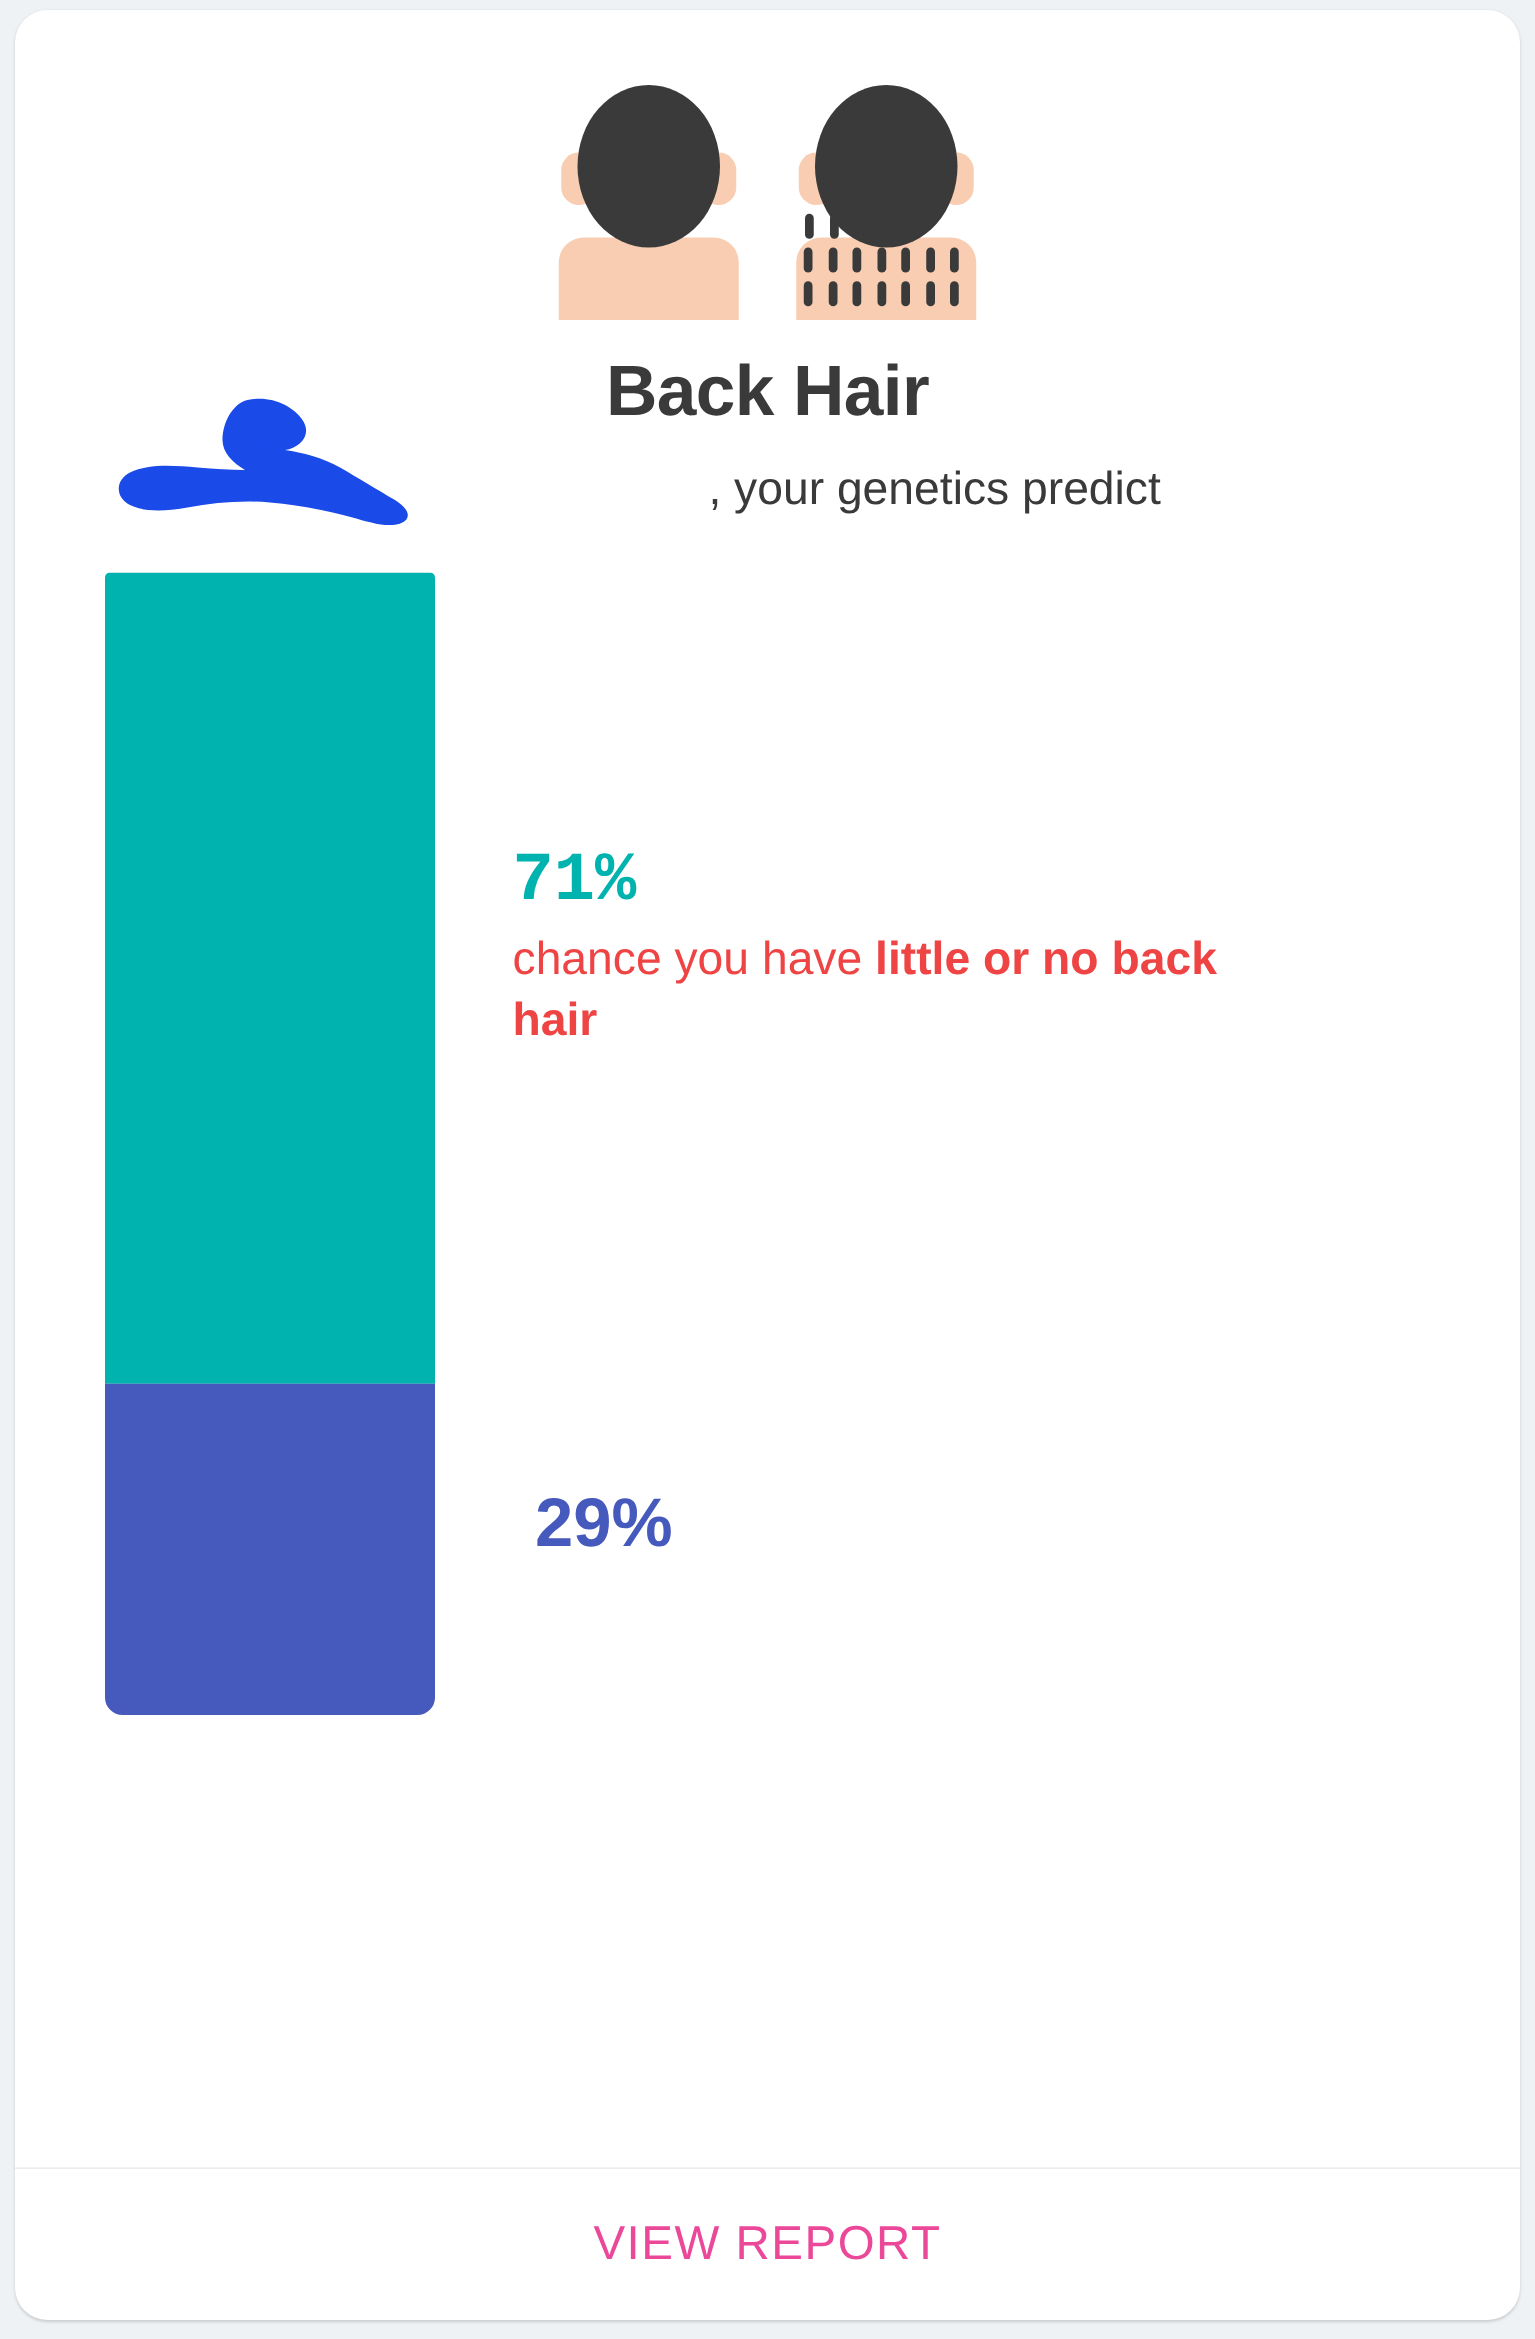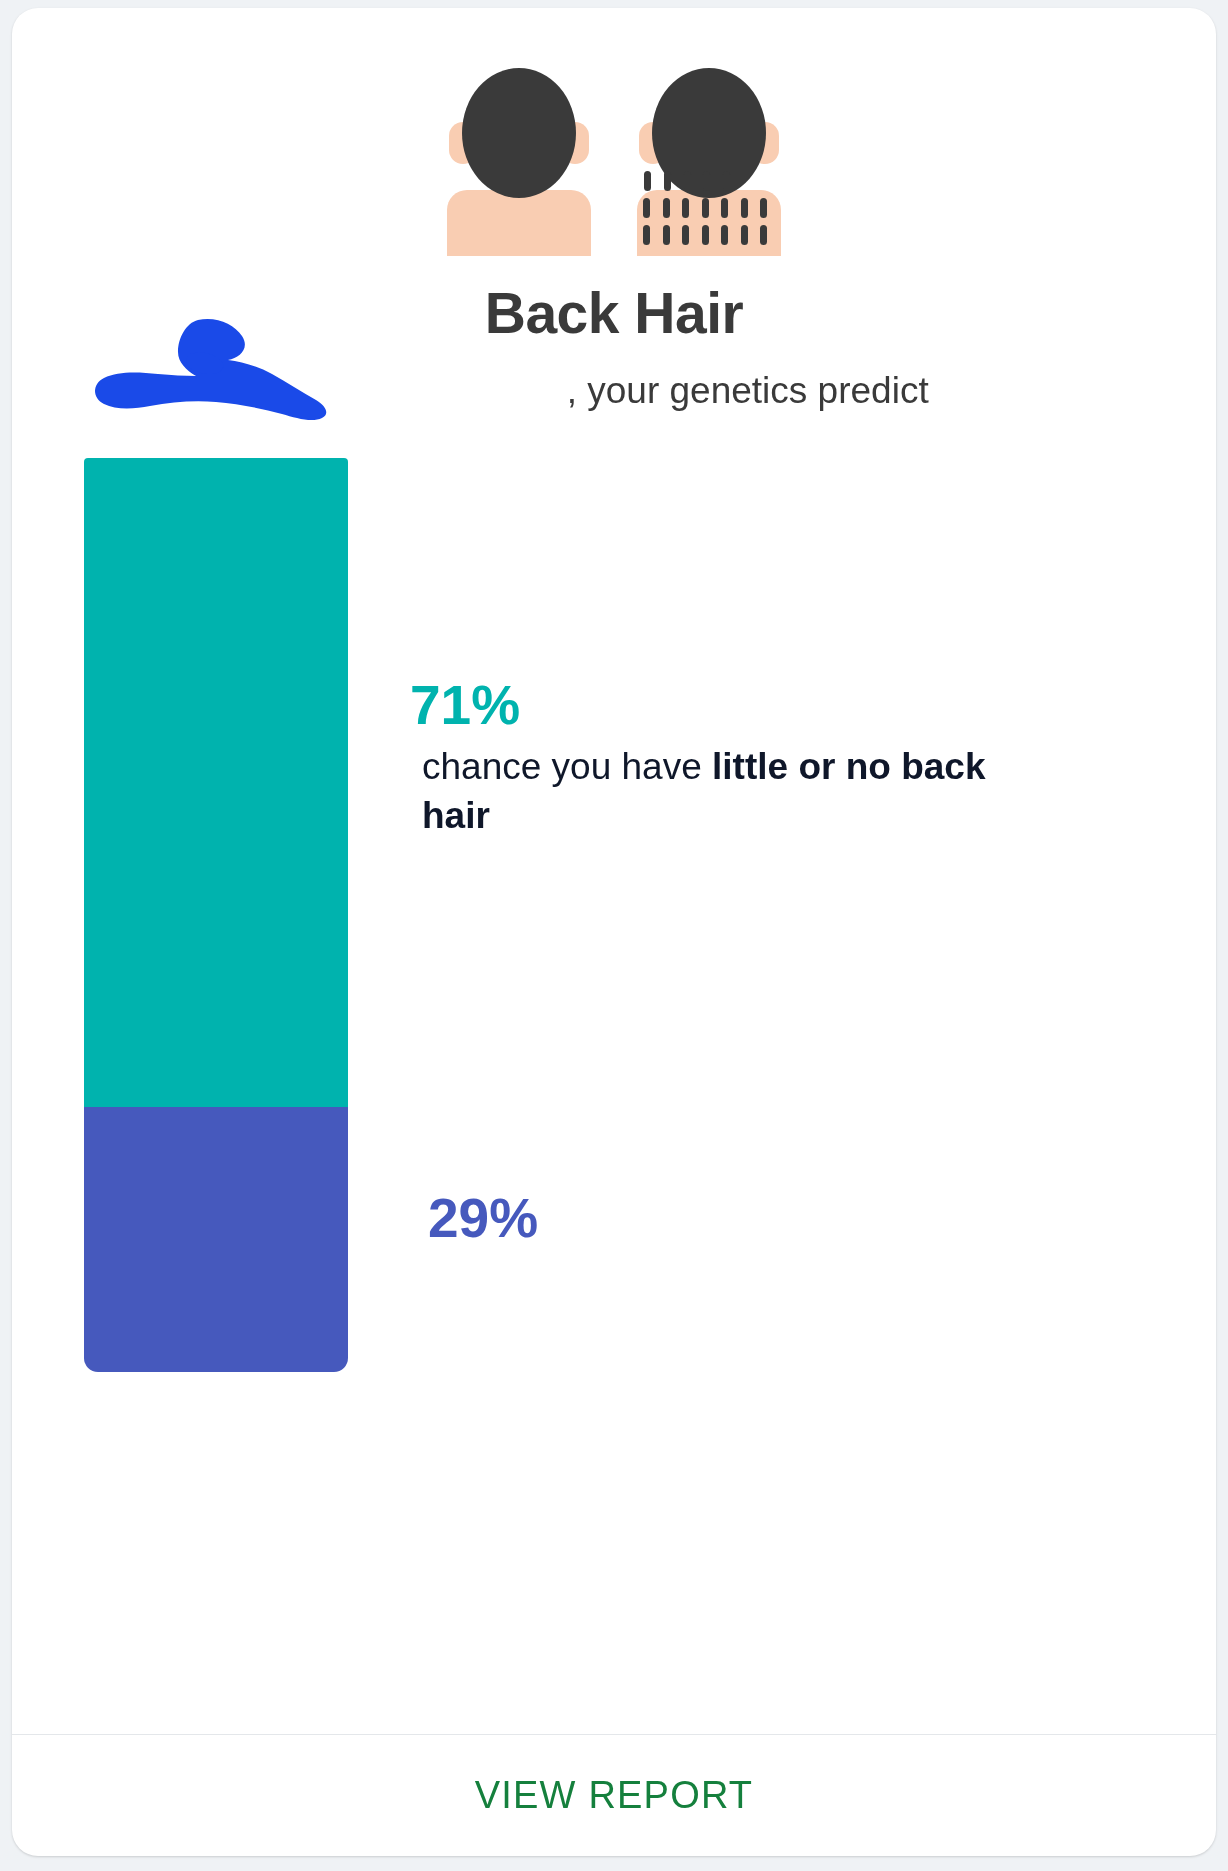--- a/index.html
+++ b/index.html
@@ -171,44 +171,43 @@
   }
   #stat-primary   { top: 665px; }
   #stat-secondary { top: 1178px; }
 
   .stat-pct {
     font-size: 55px;
     font-weight: bold;
     line-height: 1.18;
     margin-bottom: 4px;
   }
-  #stat-primary   .stat-pct { color: #00b3ae; }
+  #stat-primary   .stat-pct { color: #00b3ae; font-family: Liberation Mono, monospace; }
   #stat-secondary .stat-pct { color: #4659bd; margin-left: 18px; }
 
   .stat-desc {
     font-size: 37px;
     line-height: 1.33;
-    color: #0f172a;
-    margin-left: 12px;
+    color: #ef4444;
   }
   .stat-desc b { font-weight: bold; }
 
   
   #card-footer {
     flex: 0 0 auto;
     height: 122px;
     border-top: 1px solid #e4e7ea;
     display: flex;
     align-items: center;
     justify-content: center;
   }
   #view-report-button {
     background: none;
     border: none;
-    color: #15803d;
+    color: #ec4899;
     font-family: "Liberation Sans", sans-serif;
     font-size: 38px;
     font-weight: normal;
     letter-spacing: 1.2px;
     cursor: pointer;
     padding: 10px 24px;
   }
 </style>
 </head>
 <body>

